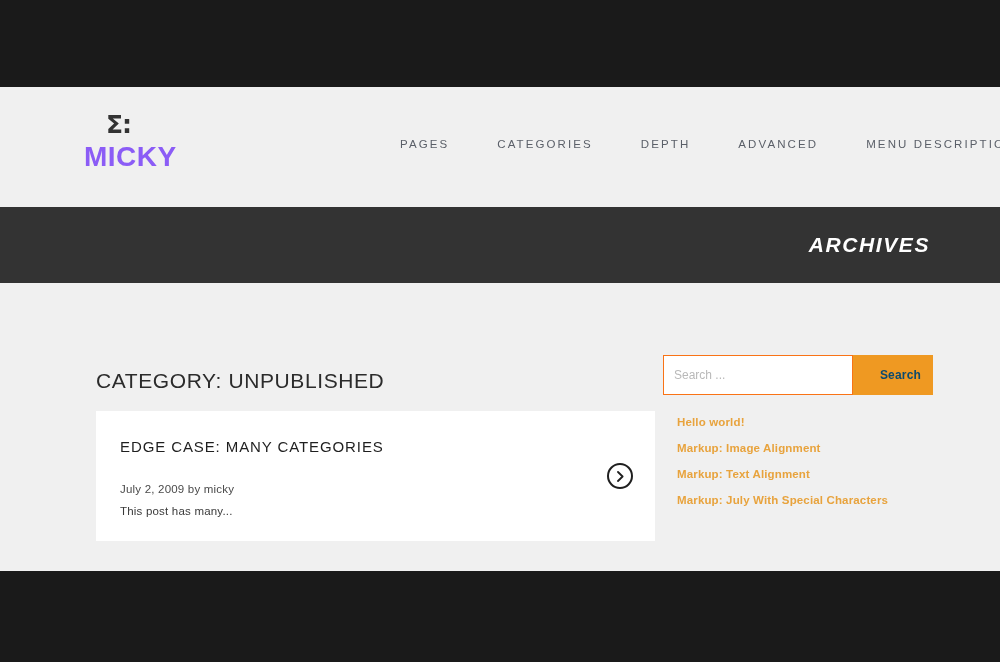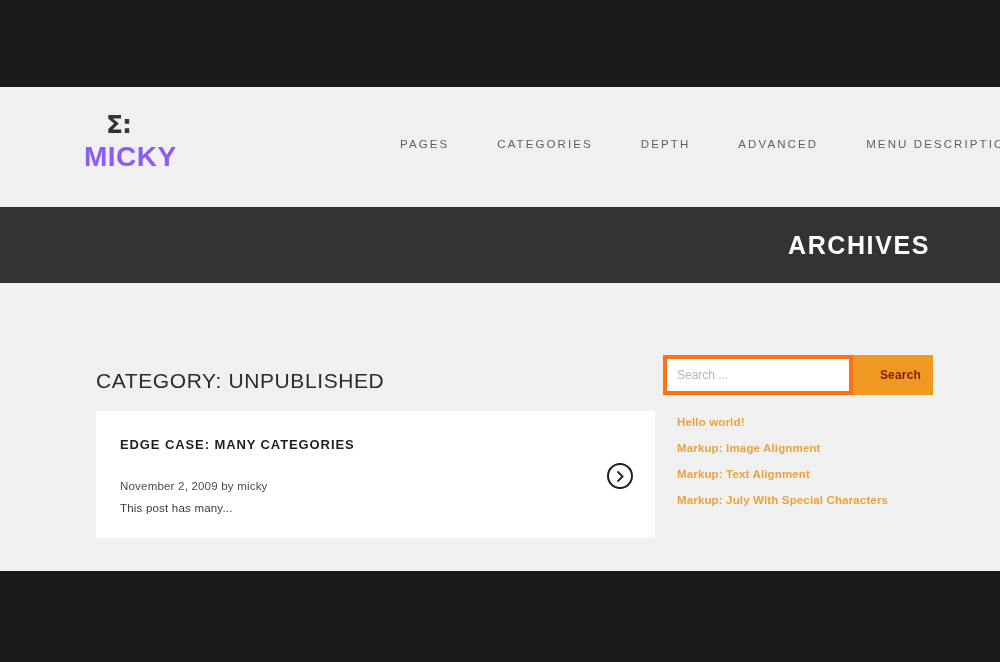--- a/index.html
+++ b/index.html
@@ -98,25 +98,26 @@
     width: 1000px;
     height: 76px;
     background: #333333;
   }
 
   .archives-title {
     position: absolute;
     right: 70px;
     top: 50%;
     transform: translateY(-50%);
-    font-size: 25px;
+    font-size: 21px;
     font-weight: 700;
     letter-spacing: 1.6px;
     color: #ffffff;
     text-transform: uppercase;
+    font-style: italic;
   }
 
   
   .content {
     position: absolute;
     left: 0; top: 283px;
     width: 1000px;
     height: 288px;
     background: #f0f0f0;
   }
@@ -140,22 +141,22 @@
   .post-card {
     position: relative;
     margin-top: 18px;
     width: 559px;
     min-height: 120px;
     background: #ffffff;
     padding: 26px 24px 24px 24px;
   }
 
   .post-title {
-    font-size: 13px;
-    font-weight: 700;
+    font-size: 15px;
+    font-weight: 400;
     letter-spacing: 0.9px;
     color: #1f1f1f;
     text-transform: uppercase;
     line-height: 1.3;
   }
 
   .post-meta {
     margin-top: 26px;
     font-size: 11.5px;
     color: #4a4a4a;
@@ -196,38 +197,38 @@
 
   .search-form {
     display: flex;
     margin-top: 72px;
     height: 40px;
     width: 270px;
   }
 
   .search-input {
     flex: 1;
-    border: 4px solid #f97316;
+    border: 1px solid #f97316;
     background: #ffffff;
     font-family: "Liberation Sans", sans-serif;
     font-size: 12px;
     color: #555;
     padding: 0 10px;
     outline: none;
   }
 
   .search-input::placeholder {
     color: #b9b9b9;
   }
 
   .search-button {
     width: 80px;
     border: none;
     background: #ef9922;
-    color: #7f1d1d;
+    color: #0c4a6e;
     font-family: "Liberation Sans", sans-serif;
     font-size: 12px;
     font-weight: 700;
     letter-spacing: 0.2px;
     cursor: pointer;
     padding-left: 15px;
   }
 
   .widget-title {
     margin-top: 28px;
@@ -293,21 +294,21 @@
   </div>
 
   <div class="content">
 
     <div class="main-col">
 
       <h1 class="category-heading">CATEGORY: UNPUBLISHED</h1>
 
       <article class="post-card">
         <h2 class="post-title">EDGE CASE: MANY CATEGORIES</h2>
-        <div class="post-meta">November 2, 2009 by micky</div>
+        <div class="post-meta">July 2, 2009 by micky</div>
         <div class="post-excerpt">This post has many...</div>
 
         <div class="read-more">
           <svg width="9" height="11" viewBox="0 0 9 11" aria-hidden="true">
             <path d="M2 1 L6.6 5.5 L2 10" fill="none" stroke="#1f1f1f" stroke-width="1.8" stroke-linecap="round" stroke-linejoin="round"></path>
           </svg>
         </div>
       </article>
 
     </div>

